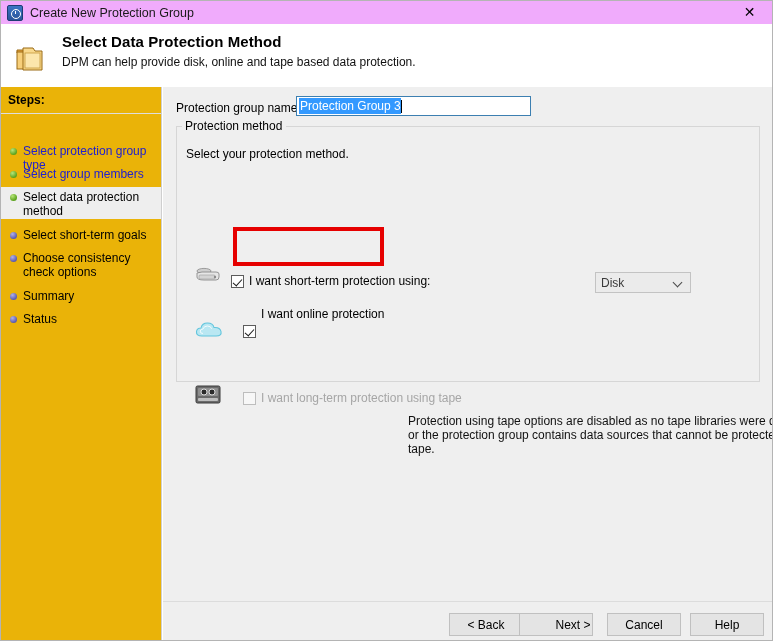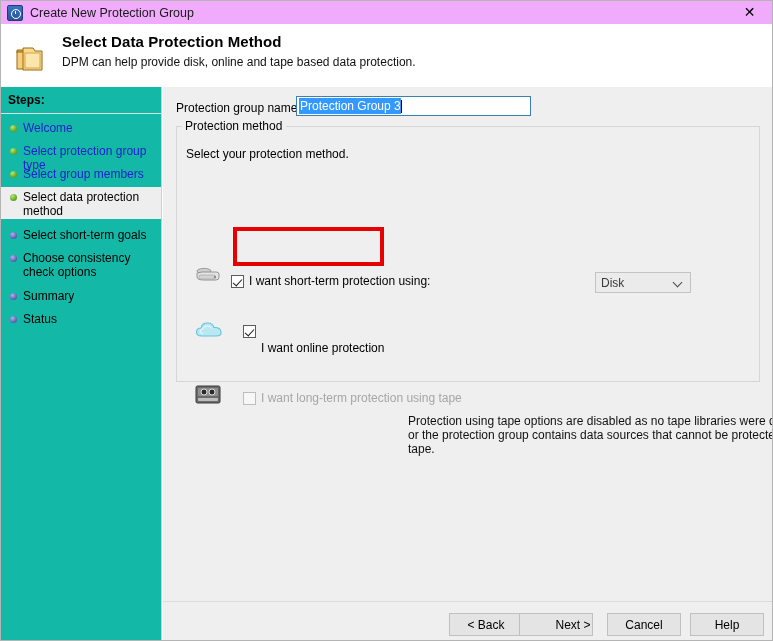--- a/index.html
+++ b/index.html
@@ -104,21 +104,21 @@
     font-size: 12px;
     color: #111;
   }
 
   
   .sidebar {
     position: absolute;
     left: 0; top: 86px;
     width: 161px;
     height: 553px;
-    background: #14b8a6;
+    background: #eab308;
     border-right: 1px solid #cfcfcf;
   }
   .steps-label {
     position: absolute;
     left: 7px; top: 6px;
     font-size: 12px;
     font-weight: bold;
     color: #000;
   }
   .steps-head-rule {
@@ -346,24 +346,20 @@
       </svg>
     </span>
     <div class="header-title">Select Data Protection Method</div>
     <div class="header-sub">DPM can help provide disk, online and tape based data protection.</div>
   </div>
 
   <div class="sidebar">
     <div class="steps-label">Steps:</div>
     <div class="steps-head-rule"></div>
 
-    <div class="step done" style="top:31px;">
-      <span class="bullet"></span>
-      <span>Welcome</span>
-    </div>
 
     <div class="step done" style="top:77px;">
       <span class="bullet"></span>
       <span>Select group members</span>
     </div>
 
     <div class="step done" style="top:54px;">
       <span class="bullet"></span>
       <span>Select protection group type</span>
     </div>
@@ -421,21 +417,21 @@
       <span class="chev"></span>
     </div>
 
     <span class="opt-icon" style="left:31px; top:230px;">
       <svg width="32" height="26" viewBox="0 0 32 26">
         <path d="M8 19 Q2 19 2.5 14.5 Q3 11 7 11 Q8 6 13.5 6 Q19 6 20 10.5 Q26 10 27 14.5 Q28 19 22 19 Z" fill="#b9e7f2" stroke="#62c5dd" stroke-width="1.1"></path>
         <path d="M9 16.5 Q6 16.5 6.2 14 Q6.6 12 9 12 Q9.8 9 13.4 9 Q17 9 17.6 11.8" fill="none" stroke="#ffffff" stroke-width="1" opacity="0.8"></path>
       </svg>
     </span>
     <span class="cb checked" style="left:80px; top:238px;"></span>
-    <span class="opt-label" style="left:98px; top:254px;">I want online protection</span>
+    <span class="opt-label" style="left:98px; top:220px;">I want online protection</span>
 
     <span class="opt-icon" style="left:31px; top:296px;">
       <svg width="28" height="24" viewBox="0 0 28 24">
         <rect x="2" y="3" width="24" height="17" rx="1.5" fill="#6b6b6b" stroke="#3b3b3b" stroke-width="1"></rect>
         <rect x="4" y="5" width="20" height="8" rx="1" fill="#8e8e8e"></rect>
         <circle cx="10" cy="9" r="3" fill="#2b2b2b" stroke="#dcdcdc" stroke-width="1"></circle>
         <circle cx="18" cy="9" r="3" fill="#2b2b2b" stroke="#dcdcdc" stroke-width="1"></circle>
         <rect x="4" y="15" width="20" height="3" rx="1" fill="#bdbdbd"></rect>
       </svg>
     </span>

